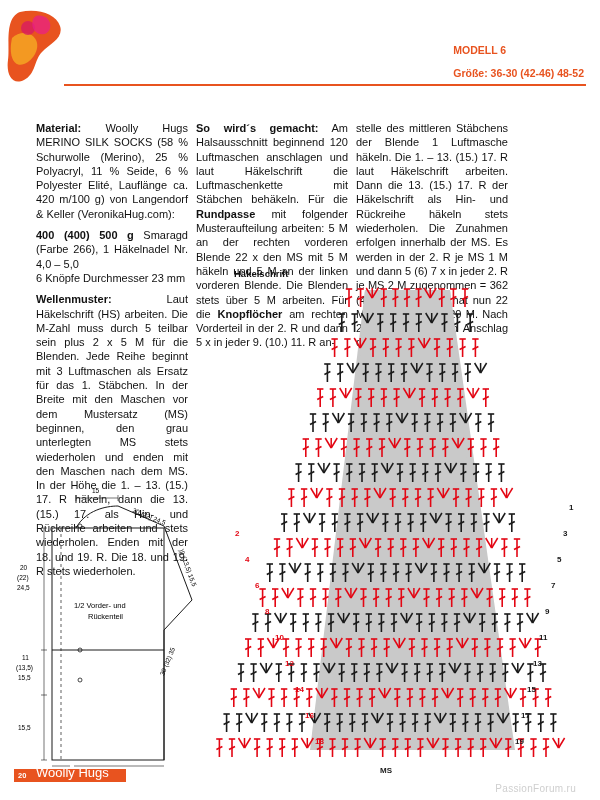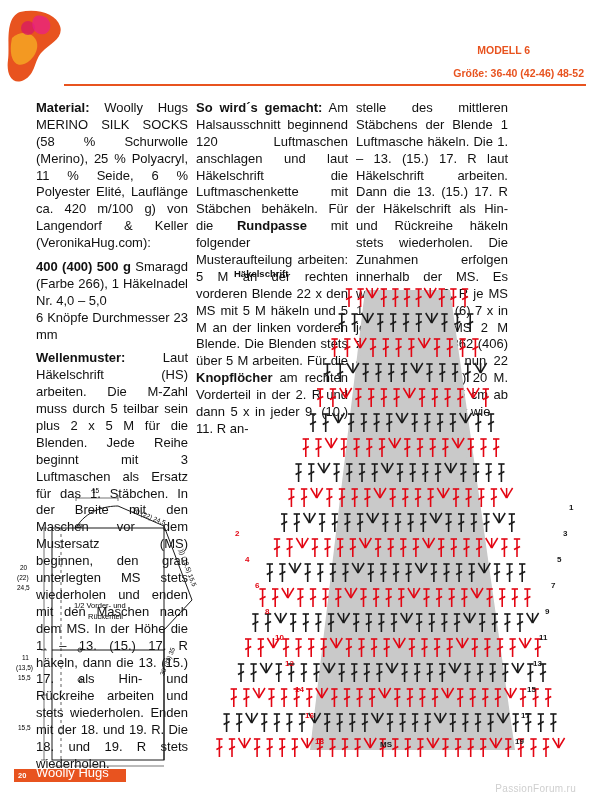--- a/index.html
+++ b/index.html
@@ -27,51 +27,52 @@
   }
   .title-sub {
     font-size:12.5px; font-weight:bold; color:#e8531f; letter-spacing:0.3px;
     margin-top:1px;
     font-family:"DejaVu Sans", sans-serif;
   }
   .model-label {
     position:absolute; right:16px; top:44px; text-align:left;
     font-size:10.5px; font-weight:bold; color:#e8531f;
   }
-  .model-label .m1 { display:block;margin-left:24px; }
+  .model-label .m1 { display:block; }
   .model-label .m2 { display:block; margin-top:11px; color:#e8531f; }
   .hdr-rule {
     position:absolute; left:64px; top:84px; width:522px; height:2px; background:#e8531f;
   }
 
   
   .col {
     position:absolute;
-    font-size:13px;
+    font-size:11px;
     line-height:1.30;
     text-align:justify;
     color:#111;
+    margin-top:21px;
   }
   .col p { margin:0 0 7px 0; }
   .col b { font-weight:bold; }
   .col1 { left:36px; top:100px; width:152px; }
   .col2 { left:196px; top:100px; width:152px; }
   .col3 { left:356px; top:100px; width:152px; }
 
   
   .hk-title {
     position:absolute; left:222px; top:268px;
     font-size:9.5px; font-weight:bold; color:#111;margin-left:12px;
   }
 
   
   .chart-wrap { position:absolute; left:215px; top:280px; width:375px; height:500px; }
   .chart-svg { position:absolute; left:0; top:0; }
   .ms-label {
-    position:absolute; left:165px; top:460px; font-size:8px; font-weight:bold;
+    position:absolute; left:165px; top:486px; font-size:8px; font-weight:bold;
   }
 
   
   .schem { position:absolute; left:14px; top:480px; width:200px; height:290px; }
 
   
   .footer-bar {
     position:absolute; left:14px; bottom:18px; width:112px; height:13px;
     background:#e8531f;
   }
@@ -93,21 +94,21 @@
 
 <div class="header">
   <svg class="logo-blob" viewBox="0 0 62 78">
     <path d="M14 4 C32 0 50 6 54 18 C58 30 44 36 36 44 C28 52 30 66 18 72 C6 78 0 66 2 52 C4 38 -2 10 14 4 Z" fill="#e8531f"></path>
     <path d="M6 30 C14 22 26 24 30 32 C34 40 28 52 18 56 C8 60 2 48 6 30 Z" fill="#f5a623" opacity="0.85"></path>
     <circle cx="22" cy="20" r="7" fill="#d81b60" opacity="0.8"></circle>
     <path d="M30 8 C38 6 46 12 44 20 C42 28 32 28 28 22 C25 17 26 10 30 8 Z" fill="#e91e8c" opacity="0.7"></path>
   </svg>
   <div class="model-label">
     <span class="m1">MODELL 6</span>
-    <span class="m2">Größe: 36-40 (42-46) 48-52</span>
+    <span class="m2">Größe: 36-30 (42-46) 48-52</span>
   </div>
   <div class="hdr-rule"></div>
 </div>
 
 <div class="col col1">
   <p><b>Material:</b><span> Woolly Hugs MERINO SILK SOCKS (58 % Schurwolle (Merino), 25 % Polyacryl, 11 % Seide, 6 % Polyester Elité, Lauflänge ca. 420 m/100 g) von Langendorf &amp; Keller (VeronikaHug.com): </span></p>
   <p><b>400 (400) 500 g</b><span> Smaragd (Farbe 266), 1 Häkelnadel Nr. 4,0 – 5,0</span><br><span>6 Knöpfe Durchmesser 23 mm</span></p>
   <p><b>Wellenmuster:</b><span> Laut Häkelschrift (HS) arbeiten. Die M-Zahl muss durch 5 teilbar sein plus 2 x 5 M für die Blenden. Jede Reihe beginnt mit 3 Luftmaschen als Ersatz für das 1. Stäbchen. In der Breite mit den Maschen vor dem Mustersatz (MS) beginnen, den grau unterlegten MS stets wiederholen und enden mit den Maschen nach dem MS. In der Höhe die 1. – 13. (15.) 17. R häkeln, dann die 13. (15.) 17. als Hin- und Rückreihe arbeiten und stets wiederholen. Enden mit der 18. und 19. R. Die 18. und 19. R stets wiederholen.</span></p>
 </div>
 

